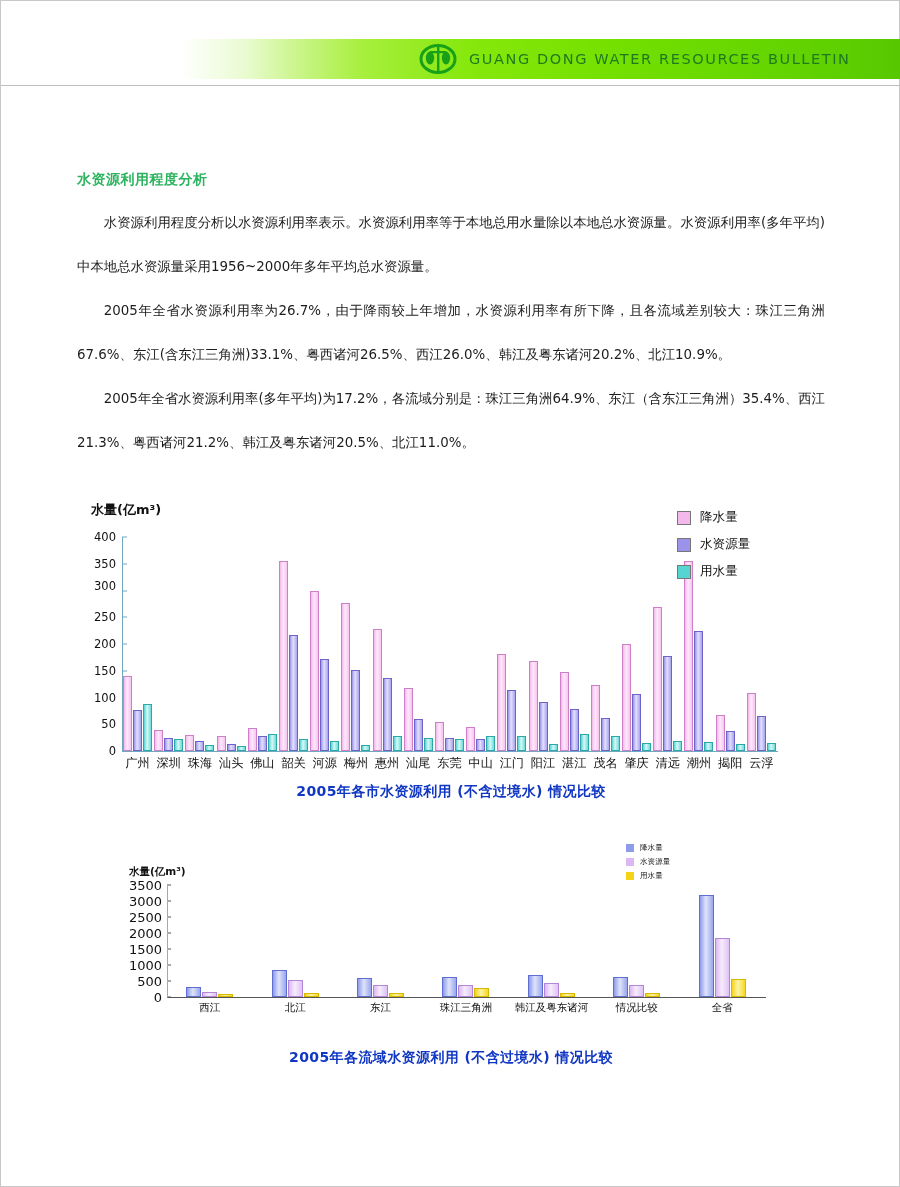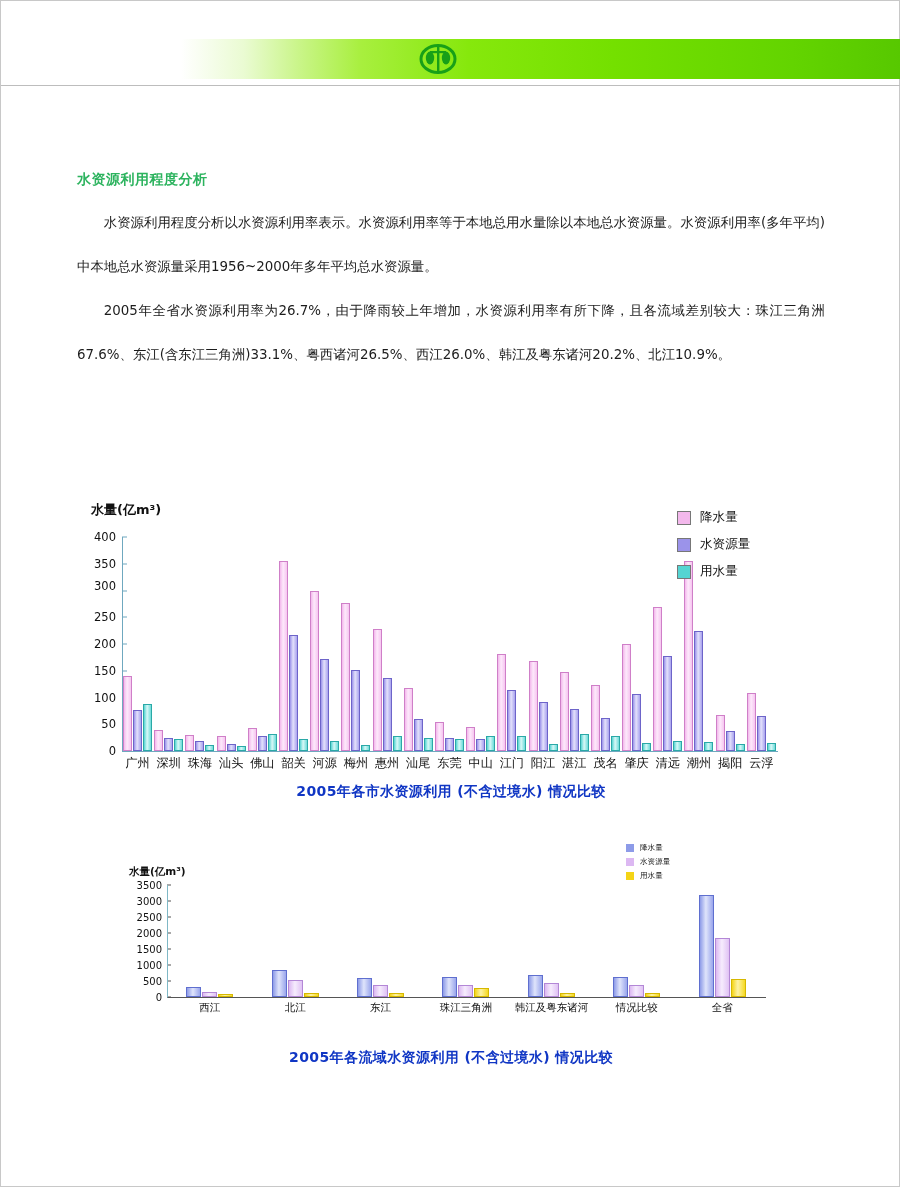--- a/index.html
+++ b/index.html
@@ -241,21 +241,21 @@
     width: 598px;
     height: 112px;
     border-left: 1px solid #7fb8c6;
     border-bottom: 1px solid #555;
   }
   .c2-ticks { position: absolute; left: 0; top: 22px; width: 46px; height: 112px; }
   .c2-tick {
     position: absolute;
     right: 5px;
     transform: translateY(-50%);
-    font-size: 10px;
+    font-size: 13px;
     color: #111;
     text-align: right;
     white-space: nowrap;
   }
   .c2-tickmark {
     position: absolute;
     left: 46px;
     width: 4px;
     height: 1px;
     background: #555;
@@ -327,27 +327,29 @@
   <div class="header-inner">
     <div class="logo">
       <svg width="38" height="30" viewBox="0 0 38 30">
         <ellipse cx="19" cy="15" rx="17" ry="13.5" fill="none" stroke="#18a018" stroke-width="3"></ellipse>
         <ellipse cx="11" cy="14" rx="4.2" ry="6.5" fill="#18a018"></ellipse>
         <ellipse cx="27" cy="14" rx="4.2" ry="6.5" fill="#18a018"></ellipse>
         <rect x="18" y="3" width="2.4" height="24" fill="#18a018"></rect>
         <rect x="11" y="7" width="16" height="2.2" fill="#18a018"></rect>
       </svg>
     </div>
+    <div class="header-title">GUANG DONG WATER RESOURCES BULLETIN</div>
   </div>
 
   <div class="section-title">水资源利用程度分析</div>
 
   <div class="body-copy">
     <p>水资源利用程度分析以水资源利用率表示。水资源利用率等于本地总用水量除以本地总水资源量。水资源利用率(多年平均)中本地总水资源量采用1956~2000年多年平均总水资源量。</p>
     <p>2005年全省水资源利用率为26.7%，由于降雨较上年增加，水资源利用率有所下降，且各流域差别较大：珠江三角洲67.6%、东江(含东江三角洲)33.1%、粤西诸河26.5%、西江26.0%、韩江及粤东诸河20.2%、北江10.9%。</p>
+    <p>2005年全省水资源利用率(多年平均)为17.2%，各流域分别是：珠江三角洲64.9%、东江（含东江三角洲）35.4%、西江21.3%、粤西诸河21.2%、韩江及粤东诸河20.5%、北江11.0%。</p>
   </div>
 
   <div class="chart1">
     <div class="c1-ylabel">水量(亿m³)</div>
     <div class="c1-ticks">
         <div class="c1-tick" style="top: 214px;">0</div>
         <div class="c1-tickmark" style="top: 214px;"></div>
         <div class="c1-tick" style="top: 187.25px;">50</div>
         <div class="c1-tickmark" style="top: 187.25px;"></div>
         <div class="c1-tick" style="top: 160.5px;">100</div>

